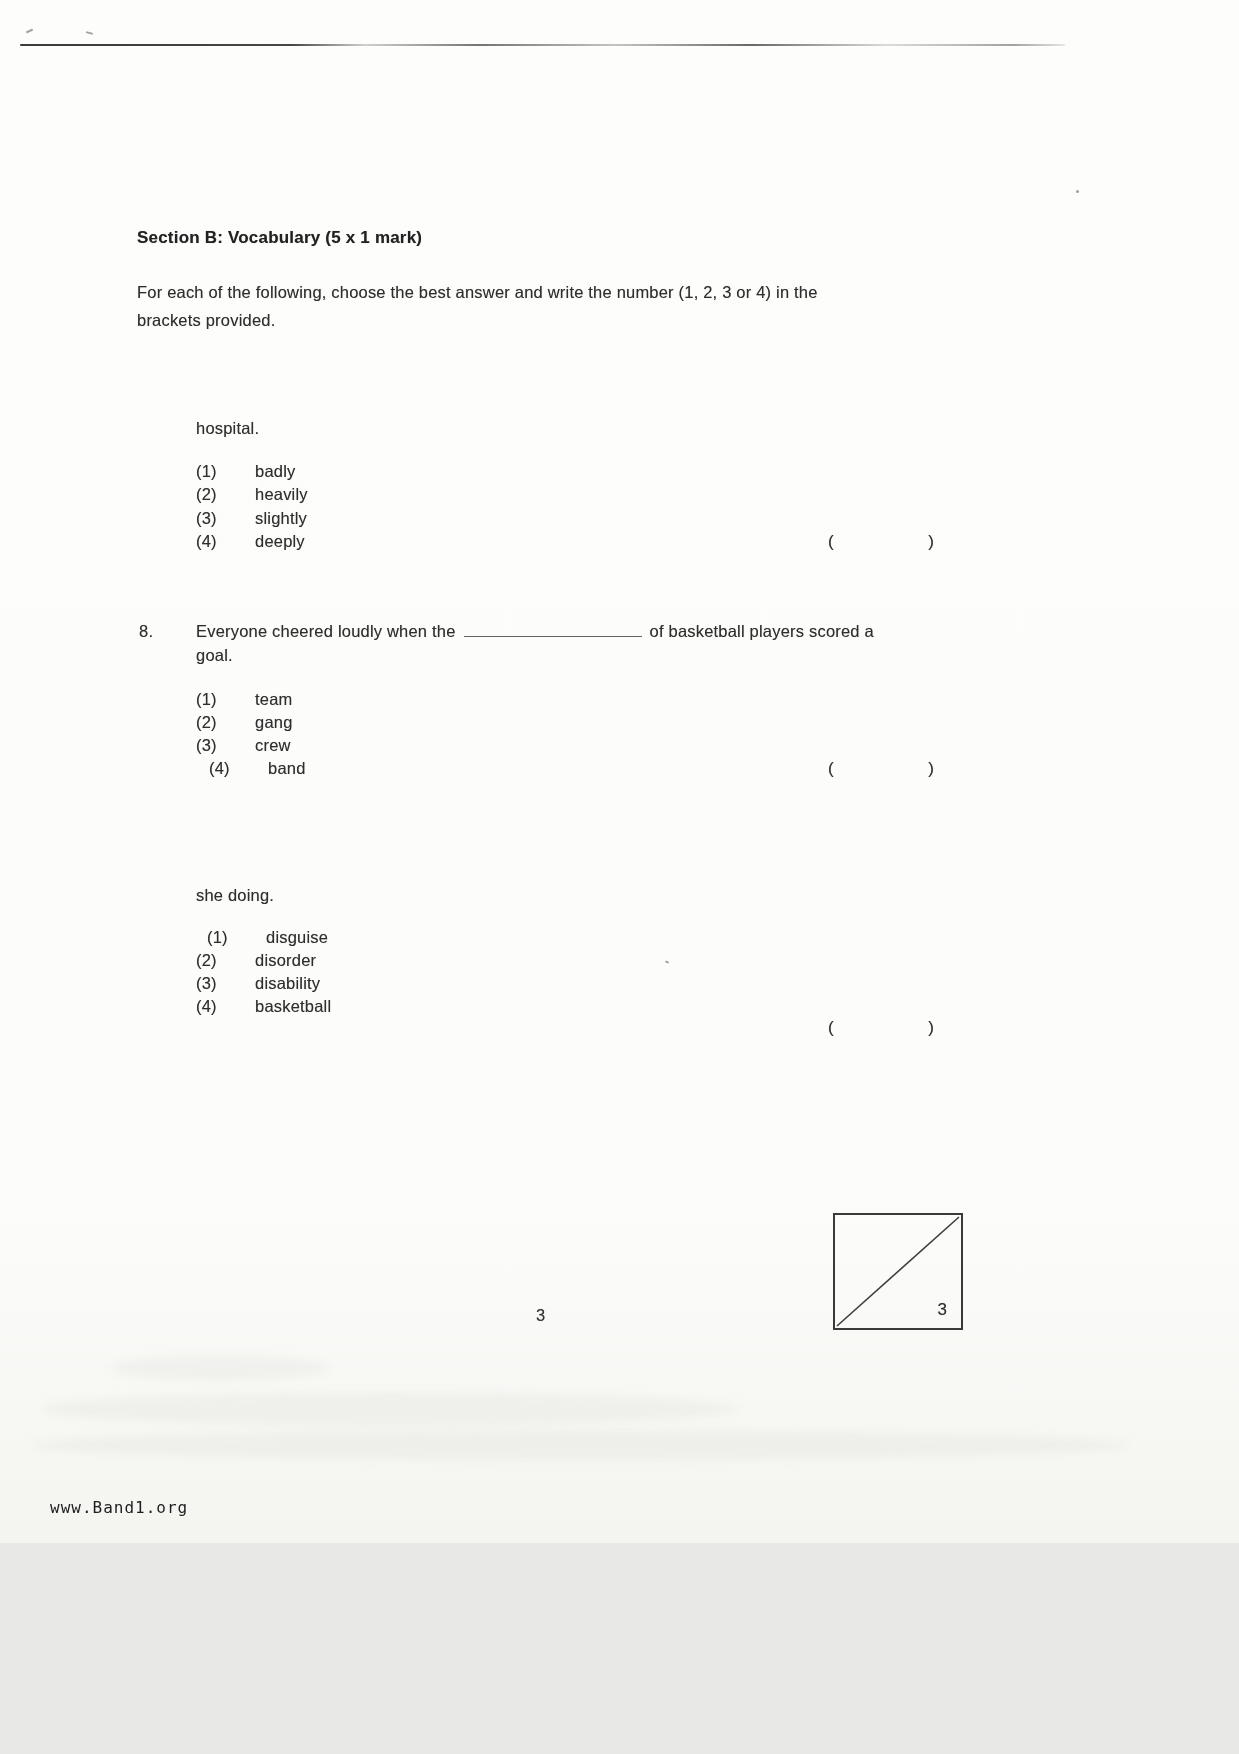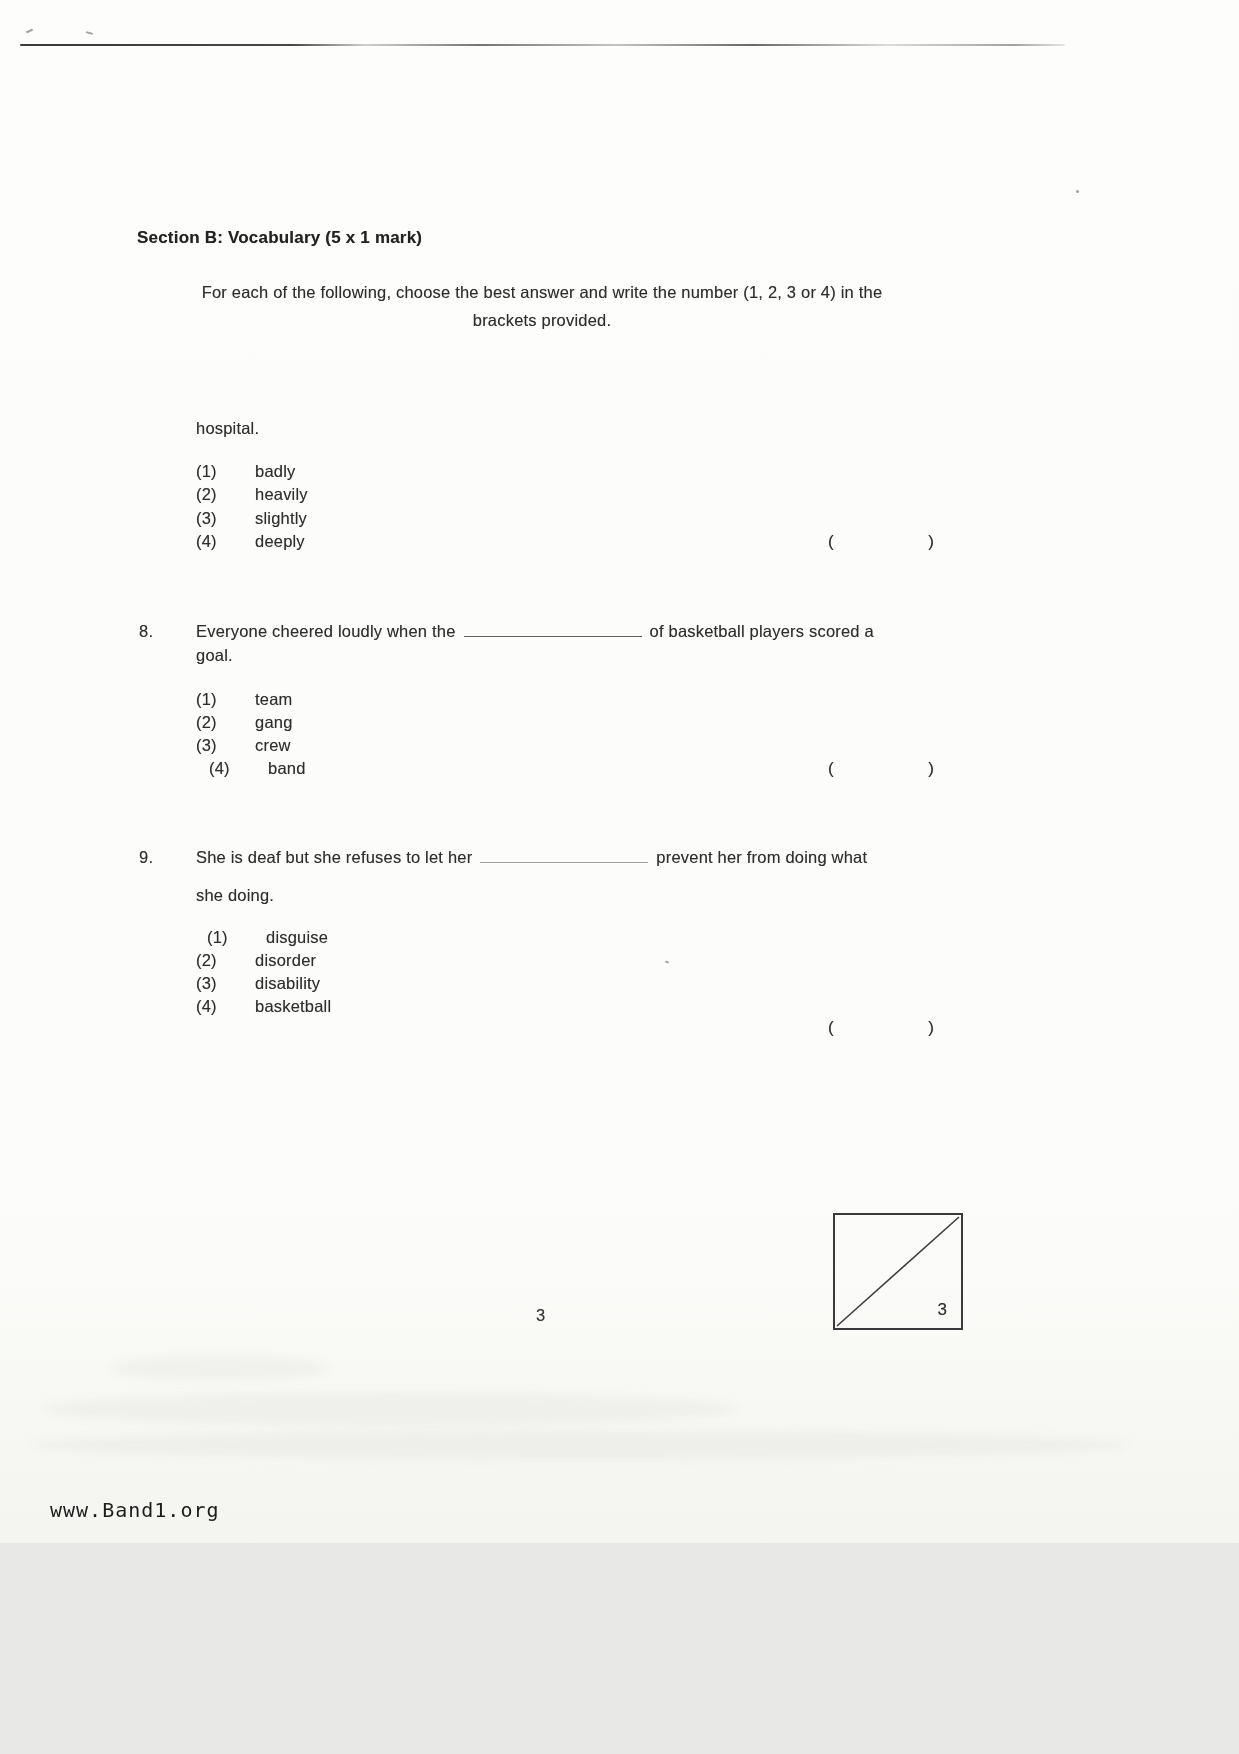--- a/index.html
+++ b/index.html
@@ -104,21 +104,21 @@
     top: 1306px;
     font-size: 16.5px;
     color: #333;
     text-shadow: 0 0 0.7px rgba(60,60,60,0.45);
   }
   .watermark {
     position: absolute;
     left: 50px;
     top: 1498px;
     font-family: "DejaVu Sans Mono", monospace;
-    font-size: 20px;
+    font-size: 16px;
     letter-spacing: 1px;
     color: #1d1d1d;
   }
   .speck {
     position: absolute;
     background: rgba(70,70,70,0.5);
     border-radius: 50%;
   }
   .smudge {
     position: absolute;
@@ -142,21 +142,21 @@
   <div class="tick-mark" style="left:26px; top:30px; transform:rotate(-25deg);"></div>
   <div class="tick-mark" style="left:86px; top:32px; transform:rotate(15deg);"></div>
   <div class="speck" style="left:1076px; top:190px; width:3px; height:3px;"></div>
   <div class="speck" style="left:665px; top:961px; width:4px; height:2px; transform:rotate(20deg);"></div>
   <div class="smudge" style="left:110px; top:1355px; width:220px; height:26px;"></div>
   <div class="smudge" style="left:40px; top:1392px; width:700px; height:34px;"></div>
   <div class="smudge" style="left:30px; top:1430px; width:1100px; height:30px;"></div>
 
   <div class="txt section-title" style="left:137px; top:228px;">Section B: Vocabulary (5 x 1 mark)</div>
 
-  <div class="txt instructions" style="left:137px; top:278px;text-align:center;">
+  <div class="txt instructions" style="left:137px; top:278px;">
     <span>For each of the following, choose the best answer and write the number (1, 2, 3 or 4) in the</span><br>
     <span>brackets provided.</span>
   </div>
 
   <div class="txt" style="left:196px; top:419px;">hospital.</div>
 
   <div class="txt" style="left:196px; top:462px;">
     <span class="optnum">(1)</span><span>badly</span>
   </div>
   <div class="txt" style="left:196px; top:485px;">
@@ -190,23 +190,20 @@
   </div>
   <div class="txt" style="left:209px; top:759px;">
     <span class="optnum">(4)</span><span>band</span>
   </div>
 
   <div class="brackets" style="left:828px; top:759px;">
     <span>(</span>
     <span>)</span>
   </div>
 
-  <div class="txt" style="left:139px; top:848px;">
-    <span class="qnum">9.</span><span>She is deaf but she refuses to let her</span><span class="blank faded" style="width:168px;"></span><span>prevent her from doing what</span>
-  </div>
   <div class="txt" style="left:196px; top:886px;">she doing.</div>
 
   <div class="txt" style="left:196px; top:928px;margin-left:11px;">
     <span class="optnum">(1)</span><span>disguise</span>
   </div>
   <div class="txt" style="left:196px; top:951px;">
     <span class="optnum">(2)</span><span>disorder</span>
   </div>
   <div class="txt" style="left:196px; top:974px;">
     <span class="optnum">(3)</span><span>disability</span>

